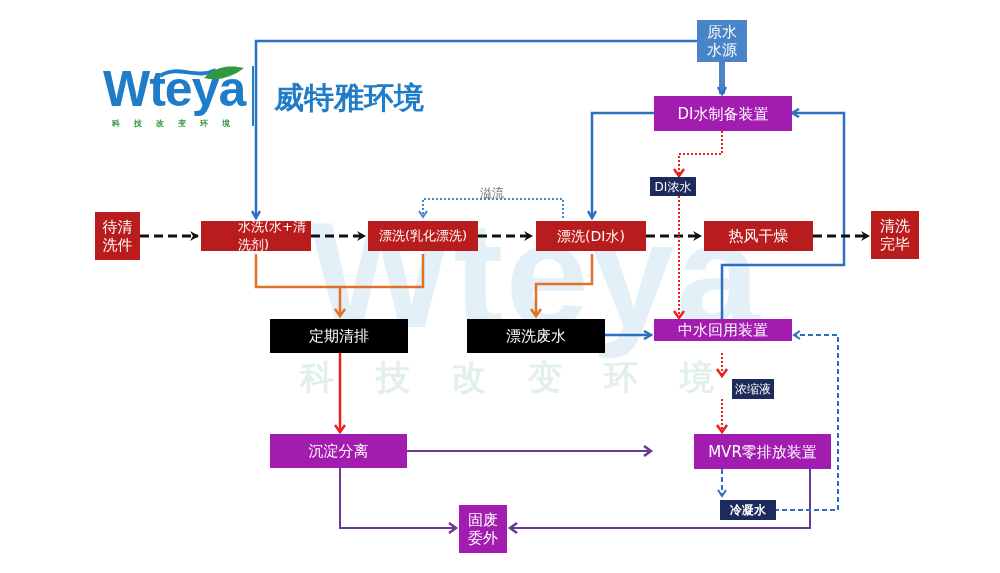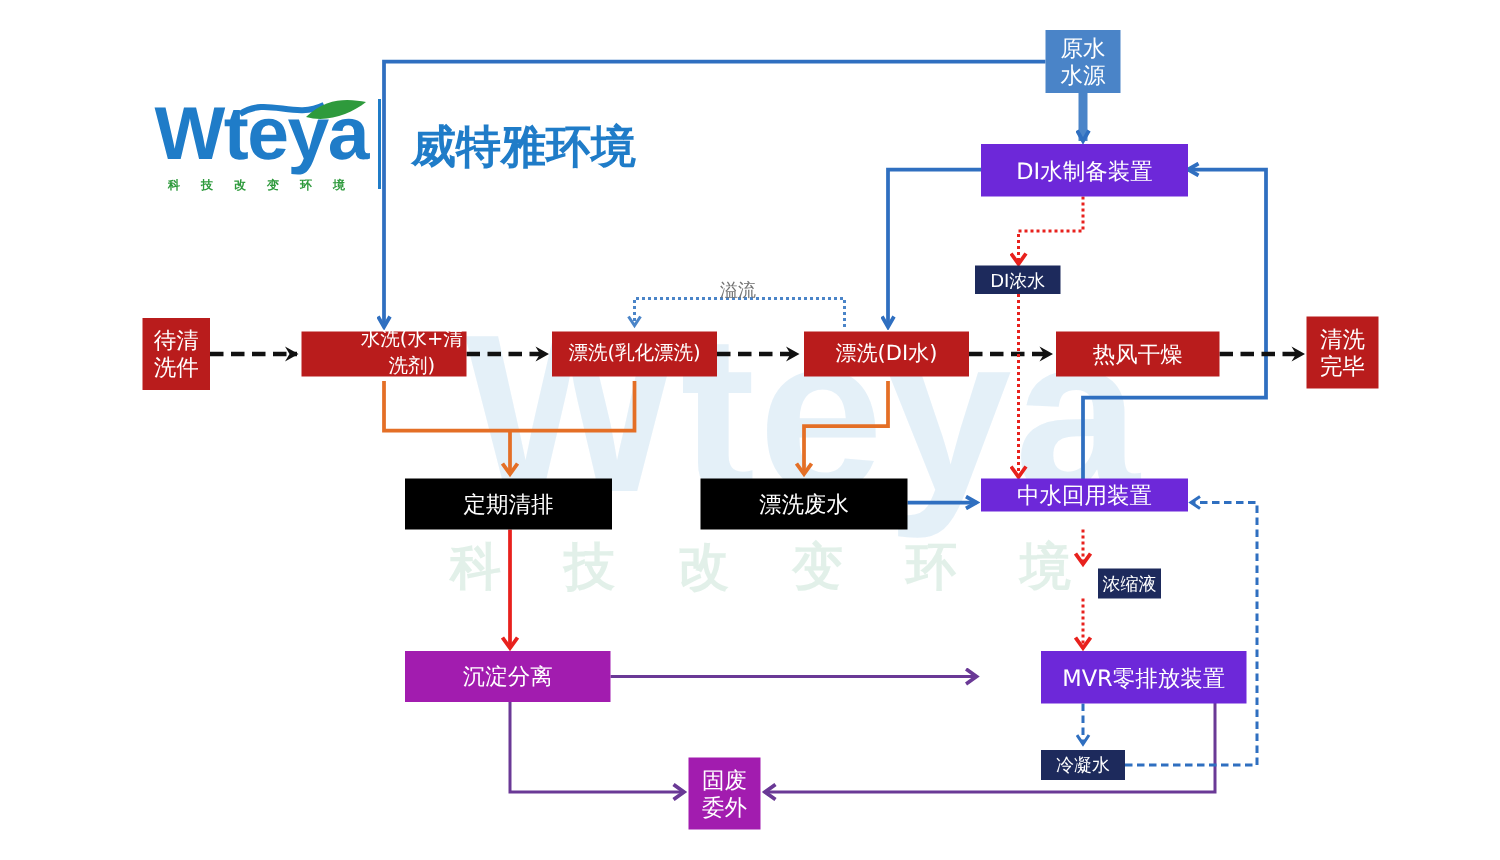--- a/index.html
+++ b/index.html
@@ -1,22 +1,22 @@
 <!DOCTYPE html>
 <html><head>
 <meta charset="utf-8">
 <style>
   html,body{margin:0;padding:0;background:#ffffff;}
   body{width:1000px;height:573px;position:relative;overflow:hidden;font-family:"DejaVu Sans","Liberation Sans",sans-serif;}
   #canvas{position:absolute;left:0;top:0;width:1000px;height:573px;}
   .wm-big{position:absolute;left:310px;top:200px;font-family:"Liberation Sans",sans-serif;font-weight:bold;font-size:150px;color:#cfe4f3;opacity:0.55;letter-spacing:2px;line-height:1;}
   .wm-slogan{position:absolute;left:300px;top:355px;font-size:34px;color:#d6ebe0;opacity:0.7;letter-spacing:42px;font-weight:bold;}
-  .box{position:absolute;display:flex;align-items:center;justify-content:center;color:#ffffff;text-align:center;font-size:14px;line-height:18px;box-sizing:border-box;}
+  .box{position:absolute;display:flex;align-items:center;justify-content:center;color:#ffffff;text-align:left;font-size:14px;line-height:18px;box-sizing:border-box;}
   .teal{background:#b91c1c;}
-  .green{background:#6d28d9;}
+  .green{background:#a21caf;}
   .orange{background:#000000;}
   .purple{background:#a21caf;}
   .blue{background:#4a84c8;}
   .navy{background:#1d2a5c;font-size:12px;}
   .twoline{white-space:pre-line;font-size:15px;}
   .lbl{position:absolute;font-size:12px;color:#737373;}
   .logo-w{position:absolute;left:103px;top:64px;font-family:"Liberation Sans",sans-serif;font-size:50px;font-weight:bold;color:#1f7cc8;letter-spacing:-1px;line-height:1;}
   .logo-sub{position:absolute;left:112px;top:118px;font-size:8px;color:#2e9a3c;letter-spacing:14px;font-weight:bold;}
   .logo-sep{position:absolute;left:252px;top:66px;width:2px;height:60px;background:#1f7cc8;}
   .logo-cn{position:absolute;left:258px;top:78px;font-size:30px;font-weight:bold;color:#1f7cc8;letter-spacing:0px;padding-left:16px;}
@@ -105,27 +105,27 @@
 <div class="box green" style="left:654px;top:96px;width:138px;height:35px;font-size:15px;">DI水制备装置</div>
 <div class="box teal twoline" style="left:95px;top:212px;width:45px;height:48px;">待清
 洗件</div>
 <div class="box teal" style="left:201px;top:221px;width:110px;height:30px;font-size:13px;padding-left:37px;">水洗(水+清洗剂)</div>
 <div class="box teal" style="left:368px;top:221px;width:110px;height:30px;font-size:13px;">漂洗(乳化漂洗)</div>
 <div class="box teal" style="left:536px;top:221px;width:110px;height:30px;">漂洗(DI水)</div>
 <div class="box teal" style="left:704px;top:221px;width:109px;height:30px;font-size:15px;">热风干燥</div>
 <div class="box teal twoline" style="left:871px;top:211px;width:48px;height:48px;">清洗
 完毕</div>
 
-<div class="box navy" style="left:650px;top:177px;width:57px;height:19px;">DI浓水</div>
+<div class="box navy" style="left:650px;top:177px;width:46px;height:19px;">DI浓水</div>
 <div class="lbl" style="left:480px;top:185px;">溢流</div>
 
 <div class="box orange" style="left:270px;top:319px;width:138px;height:34px;font-size:15px;">定期清排</div>
 <div class="box orange" style="left:467px;top:319px;width:138px;height:34px;font-size:15px;">漂洗废水</div>
 <div class="box green" style="left:654px;top:319px;width:138px;height:22px;font-size:15px;">中水回用装置</div>
 
 <div class="box navy" style="left:732px;top:379px;width:42px;height:20px;">浓缩液</div>
 
 <div class="box purple" style="left:270px;top:434px;width:137px;height:34px;font-size:15px;">沉淀分离</div>
 <div class="box green" style="left:654px;top:434px;width:137px;height:35px;font-size:15px;margin-left:40px;">MVR零排放装置</div>
 
-<div class="box navy" style="left:694px;top:500px;width:56px;height:20px;">冷凝水</div>
+<div class="box navy" style="left:720px;top:500px;width:56px;height:20px;font-weight:bold;">冷凝水</div>
 <div class="box purple twoline" style="left:459px;top:505px;width:48px;height:48px;">固废
 委外</div>
 
 </body></html>

